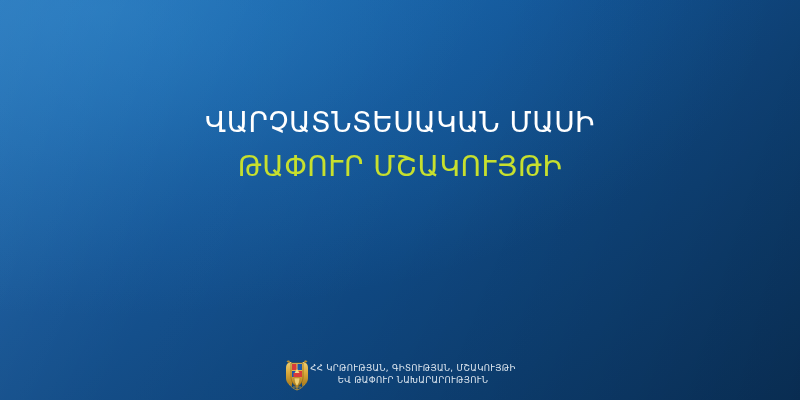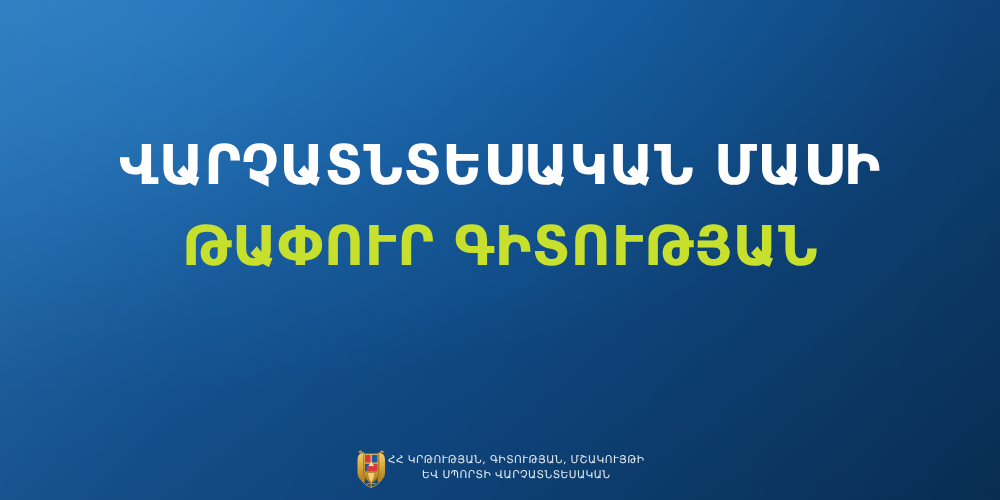--- a/index.html
+++ b/index.html
@@ -51,22 +51,22 @@
     left: 0;
     right: 0;
     top: 104px;
     text-align: center;
     line-height: 1.34;
     letter-spacing: 0.5px;
   }
 
   .title-line {
     display: block;
-    font-size: 44px;
-    font-weight: 700;
+    font-size: 28px;
+    font-weight: 400;
     color: #ffffff;
     white-space: nowrap;
   }
 
   .title-line.accent {
     color: #c7e02e;
     margin-top: 6px;
   }
 
   #footer {
@@ -101,21 +101,21 @@
 </style>
 </head>
 <body>
 
 <div id="banner">
 
   <div id="sheen"></div>
 
   <div id="headline">
     <span class="title-line">ՎԱՐՉԱՏՆՏԵՍԱԿԱՆ ՄԱՍԻ</span>
-    <span class="title-line accent">ԹԱՓՈՒՐ ԳԻՏՈՒԹՅԱՆ</span>
+    <span class="title-line accent">ԹԱՓՈՒՐ ՄՇԱԿՈՒՅԹԻ</span>
   </div>
 
   <div id="footer">
 
     <svg id="emblem" viewBox="0 0 52 72" aria-hidden="true">
       <defs>
         <linearGradient id="gold" x1="0" y1="0" x2="0" y2="1">
           <stop offset="0%" stop-color="#f0cf72"></stop>
           <stop offset="45%" stop-color="#d9a93c"></stop>
           <stop offset="100%" stop-color="#a87a1c"></stop>
@@ -143,18 +143,18 @@
       <rect x="19" y="34" width="14" height="8" fill="#d93a3a"></rect>
       <path d="M20 44 L32 44 L31 50 C30 55 28 58 26 60 C24 58 22 55 21 50 Z" fill="#f0cf72" stroke="#8e6615" stroke-width="0.8"></path>
 
       <path d="M26 60 L26 68" stroke="#c9992e" stroke-width="2"></path>
       <path d="M18 62 L34 62" stroke="#c9992e" stroke-width="1.6"></path>
       <path d="M10 56 C14 62 20 66 26 68 C32 66 38 62 42 56" fill="none" stroke="#c9992e" stroke-width="1.6"></path>
     </svg>
 
     <div id="ministry-text">
       <span class="ministry-line">ՀՀ ԿՐԹՈՒԹՅԱՆ, ԳԻՏՈՒԹՅԱՆ, ՄՇԱԿՈՒՅԹԻ</span>
-      <span class="ministry-line">ԵՎ ՍՊՈՐՏԻ ՎԱՐՉԱՏՆՏԵՍԱԿԱՆ</span>
+      <span class="ministry-line">ԵՎ ԹԱՓՈՒՐ ՆԱԽԱՐԱՐՈՒԹՅՈՒՆ</span>
     </div>
 
   </div>
 
 </div>
 
 </body></html>

